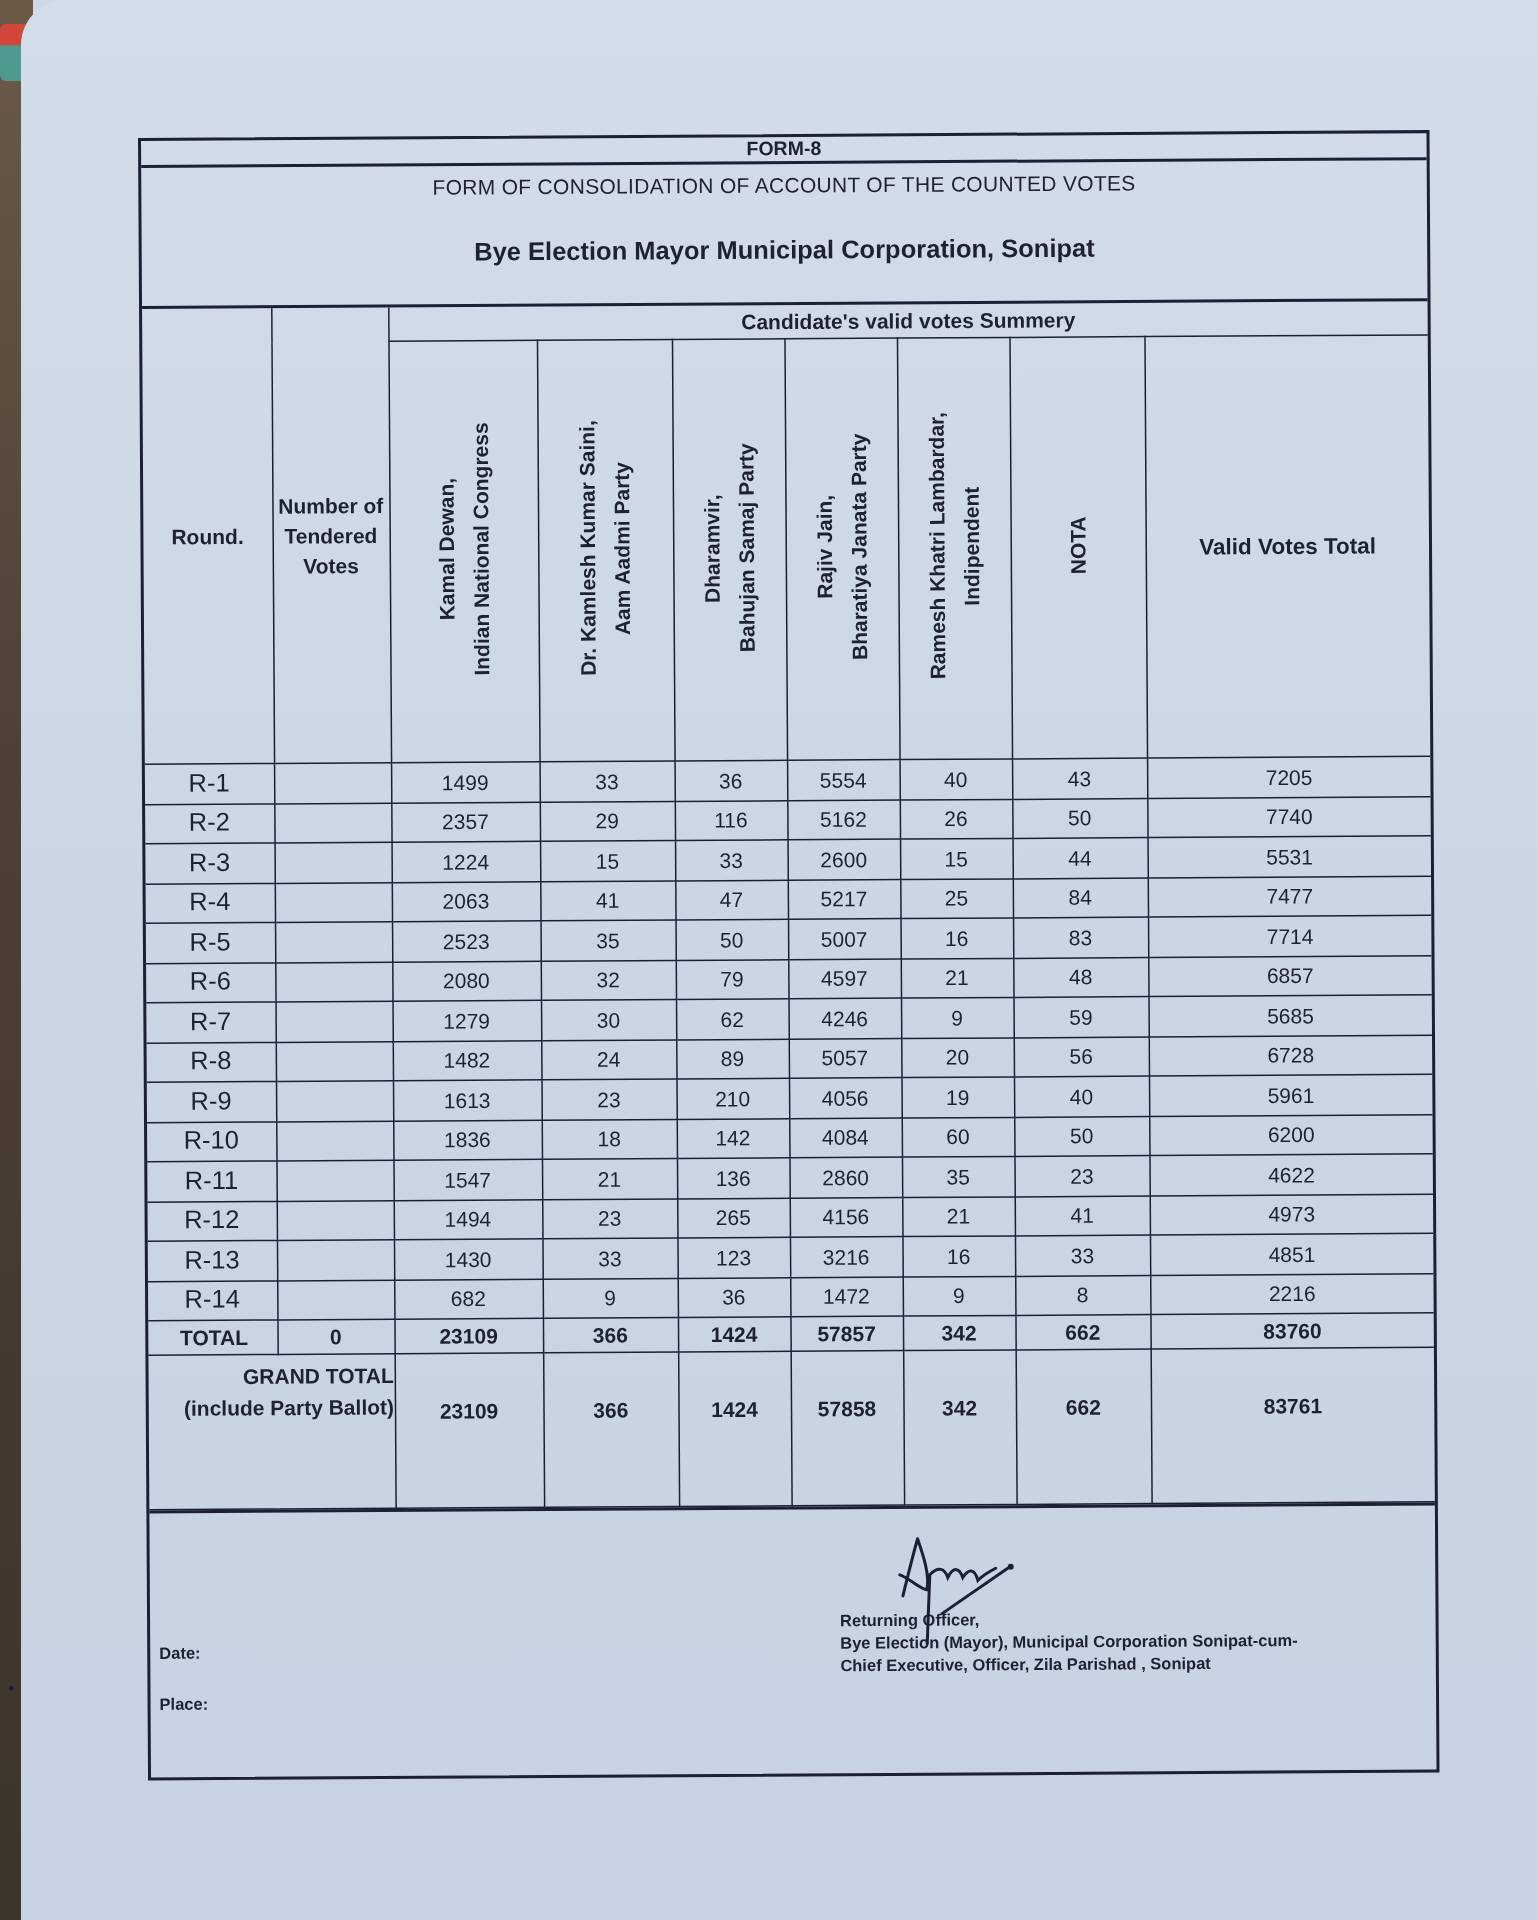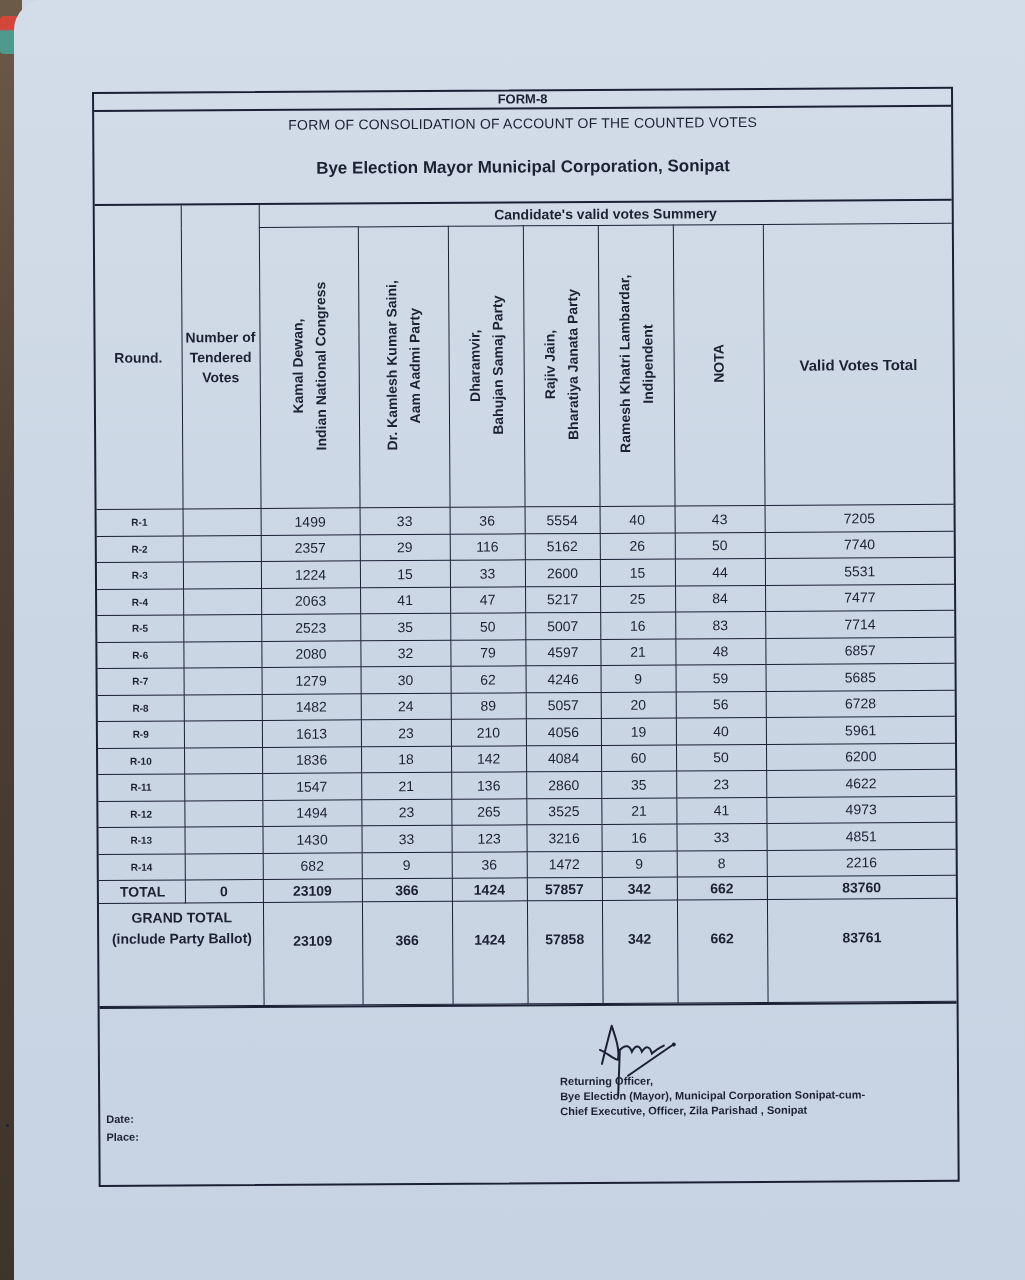--- a/index.html
+++ b/index.html
@@ -53,27 +53,27 @@
   table.votes th:first-child, table.votes td:first-child { border-left:none; }
   table.votes th:last-child, table.votes td:last-child { border-right:none; }
   .summary-head { height:22px; font-weight:700; font-size:14px; }
   .head-row th { height:280px; font-weight:700; font-size:13px; }
   .vertical {
     writing-mode:vertical-rl; transform:rotate(180deg);
     display:inline-block; text-align:center; line-height:23px; font-size:14px;
   }
   .round-head { font-size:13px; font-weight:700; }
   tr.data-row td { height:25.5px; }
-  tr.data-row td.round-cell { font-weight:700; font-size:10px;margin-left:28px; }
+  tr.data-row td.round-cell { font-weight:400; font-size:17px;margin-left:28px; }
   tr.total-row td { height:22px; font-weight:700; }
   tr.total-row td.label-cell { text-align:center; padding-left:2px; }
   tr.grand-row td { height:72px; font-weight:700; vertical-align:top; padding-top:30px; }
-  tr.grand-row td.label-cell { text-align:center; padding-left:2px; padding-top:4px; line-height:21px; }
+  tr.grand-row td.label-cell { text-align:right; padding-left:2px; padding-top:4px; line-height:21px; }
   .footer-block { height:176px; position:relative; border-top:2px solid #1b2035; }
-  .date-label { position:absolute; left:6px; top:104px; font-size:11px; font-weight:700; }
+  .date-label { position:absolute; left:6px; top:88px; font-size:11px; font-weight:700; }
   .place-label { position:absolute; left:6px; top:122px; font-size:11px; font-weight:700; }
   .officer-block {
     position:absolute; left:460px; top:68px; font-size:11px; font-weight:700; line-height:15px;
   }
   .signature { position:absolute; left:490px; top:14px; width:120px; height:80px; }
   .page-mark { position:absolute; left:6px; top:1124px; width:3px; height:3px; background:#1b2035; border-radius:50%; }
 </style>
 </head>
 <body>
 
@@ -272,21 +272,21 @@
           <td>35</td>
           <td>23</td>
           <td>4622</td>
         </tr>
         <tr class="data-row">
           <td class="round-cell">R-12</td>
           <td></td>
           <td>1494</td>
           <td>23</td>
           <td>265</td>
-          <td>3525</td>
+          <td>4156</td>
           <td>21</td>
           <td>41</td>
           <td>4973</td>
         </tr>
         <tr class="data-row">
           <td class="round-cell">R-13</td>
           <td></td>
           <td>1430</td>
           <td>33</td>
           <td>123</td>

